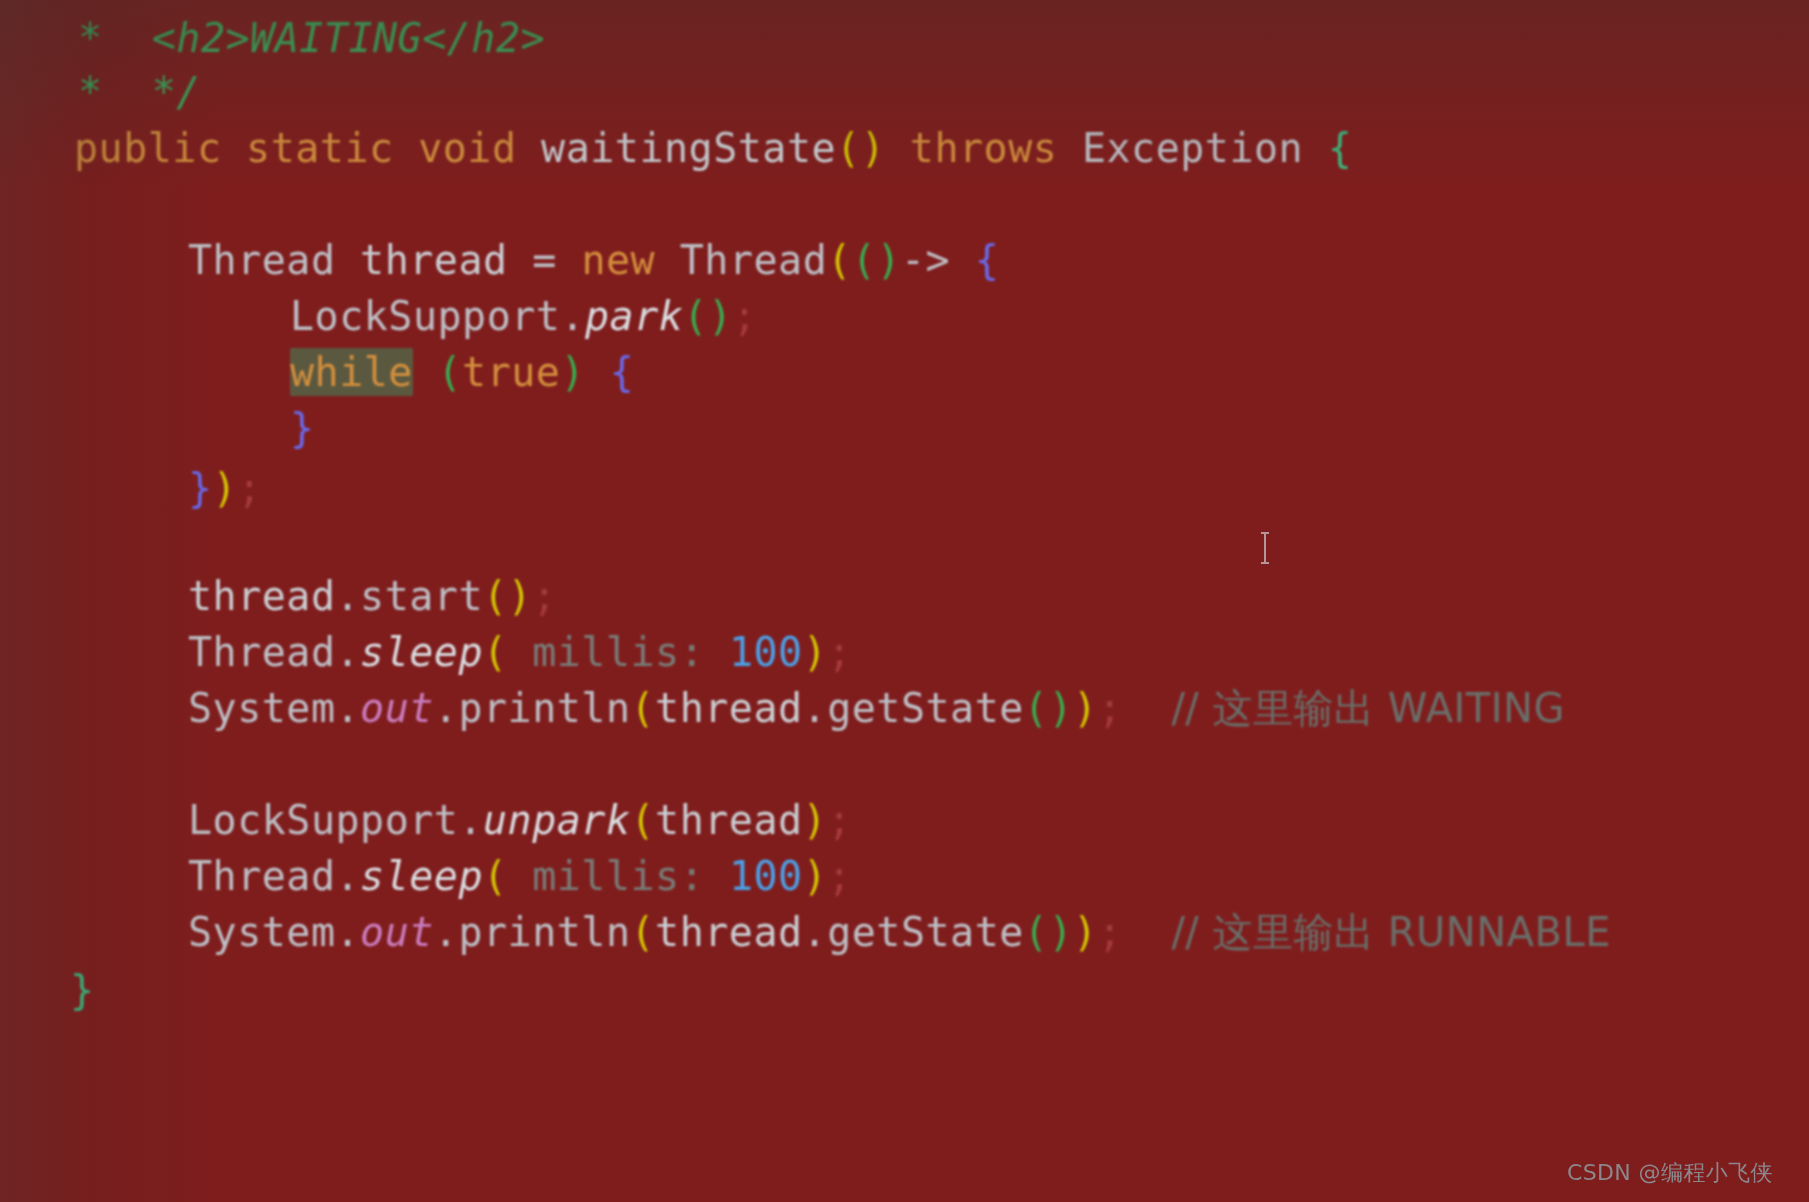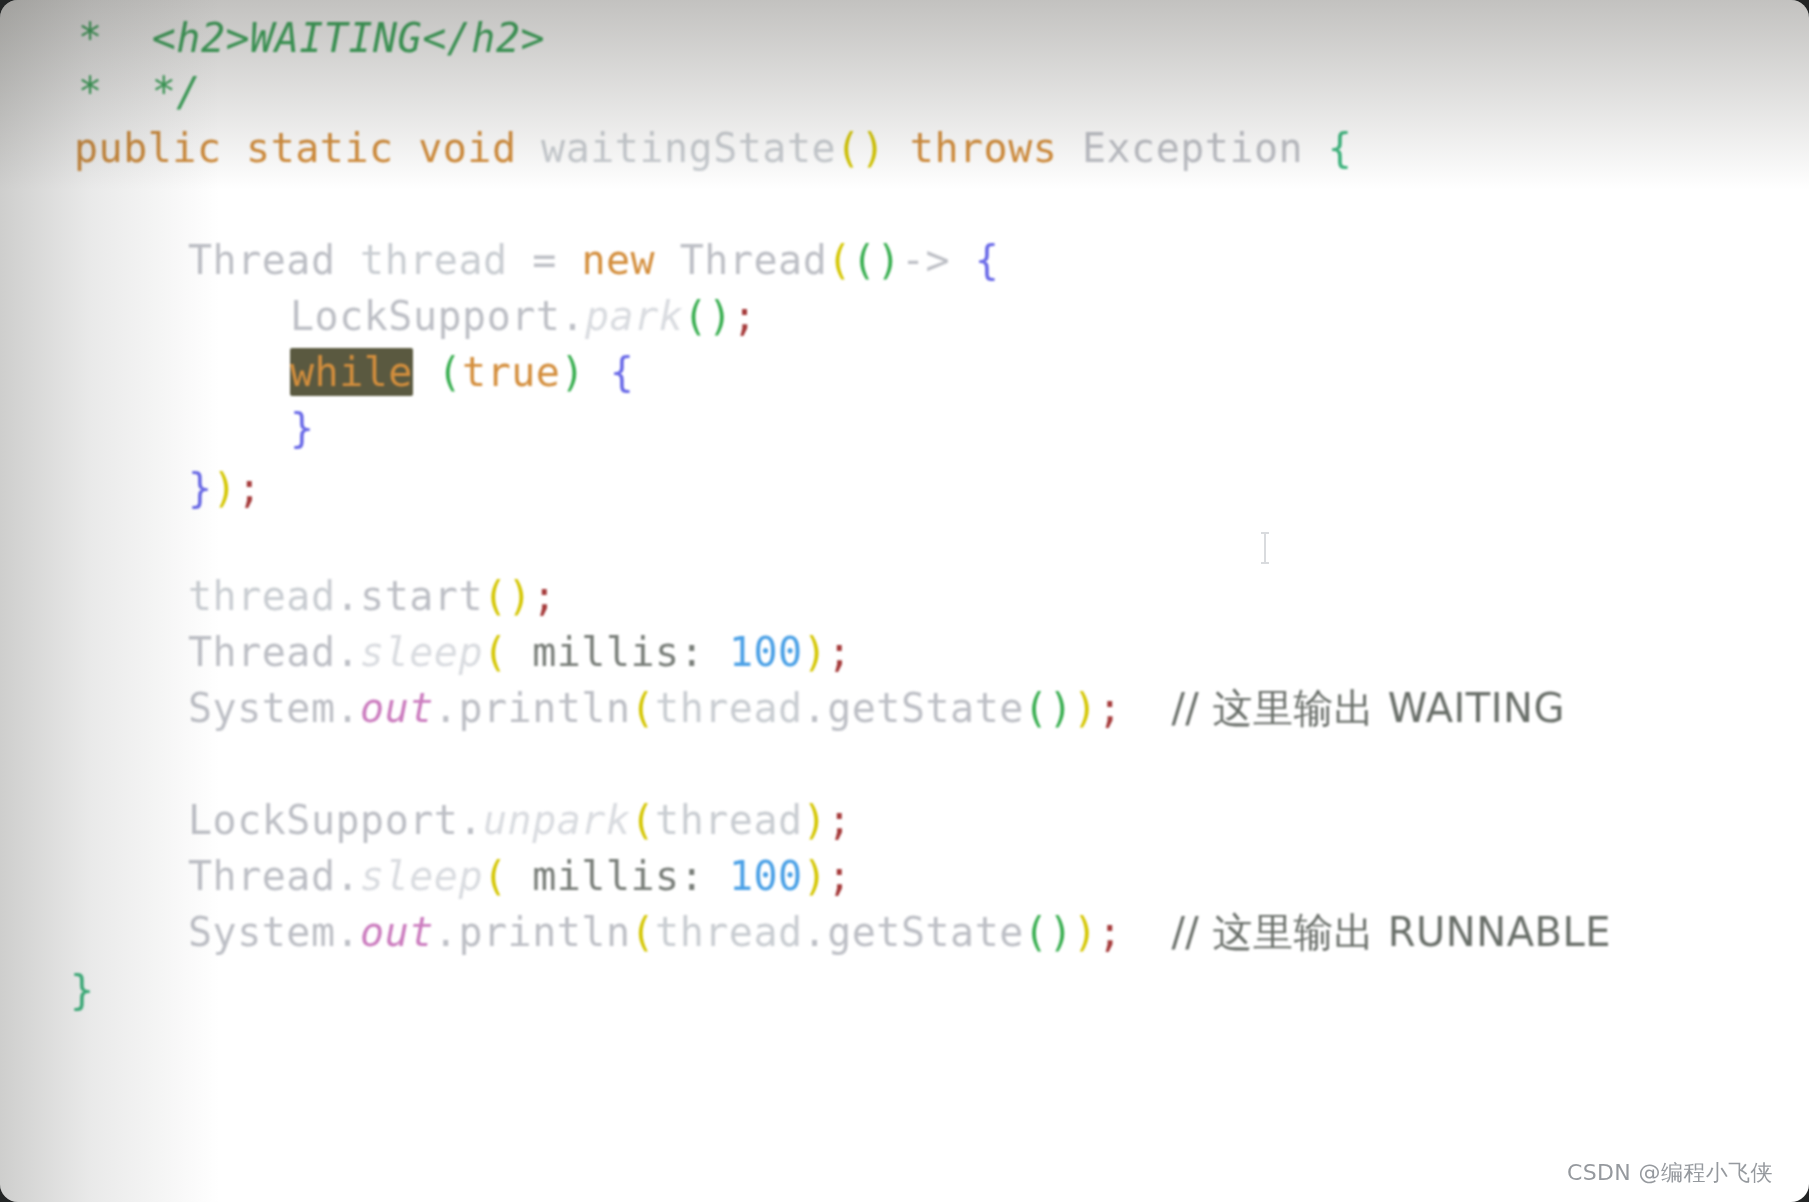--- a/index.html
+++ b/index.html
@@ -87,21 +87,21 @@
     font-family: "DejaVu Sans", sans-serif;
     font-size: 22px;
     letter-spacing: 0.4px;
     opacity: 0.92;
     white-space: nowrap;
   }
 </style>
 </head>
 <body>
 
-<div id="screen" style="background-color: #ffffff; border-radius: 18px;">
+<div id="screen" style="background-color: #7f1d1d;">
 
   <div id="code">
 
     <div class="line ind1" style="top:10px"><span class="cmt-tag">*</span>  <span class="cmt-tag">&lt;h2&gt;</span><span class="cmt-tag">WAITING</span><span class="cmt-tag">&lt;/h2&gt;</span></div>
 
     <div class="line ind1" style="top:64px"><span class="cmt-tag">*</span>  <span class="cmt-tag">*/</span></div>
 
     <div class="line ind0" style="top:120px"><span class="kw">public</span> <span class="kw">static</span> <span class="kw">void</span> <span class="ident">waitingState</span><span class="par-y">()</span> <span class="kw">throws</span> <span class="plain">Exception</span> <span class="brace-g">{</span></div>
 
     <div class="line ind2" style="top:232px"><span class="plain">Thread</span> <span class="ident">thread</span> <span class="op">=</span> <span class="kw">new</span> <span class="plain">Thread</span><span class="par-y">(</span><span class="par-g">()</span><span class="op">-&gt;</span> <span class="par-b">{</span></div>

